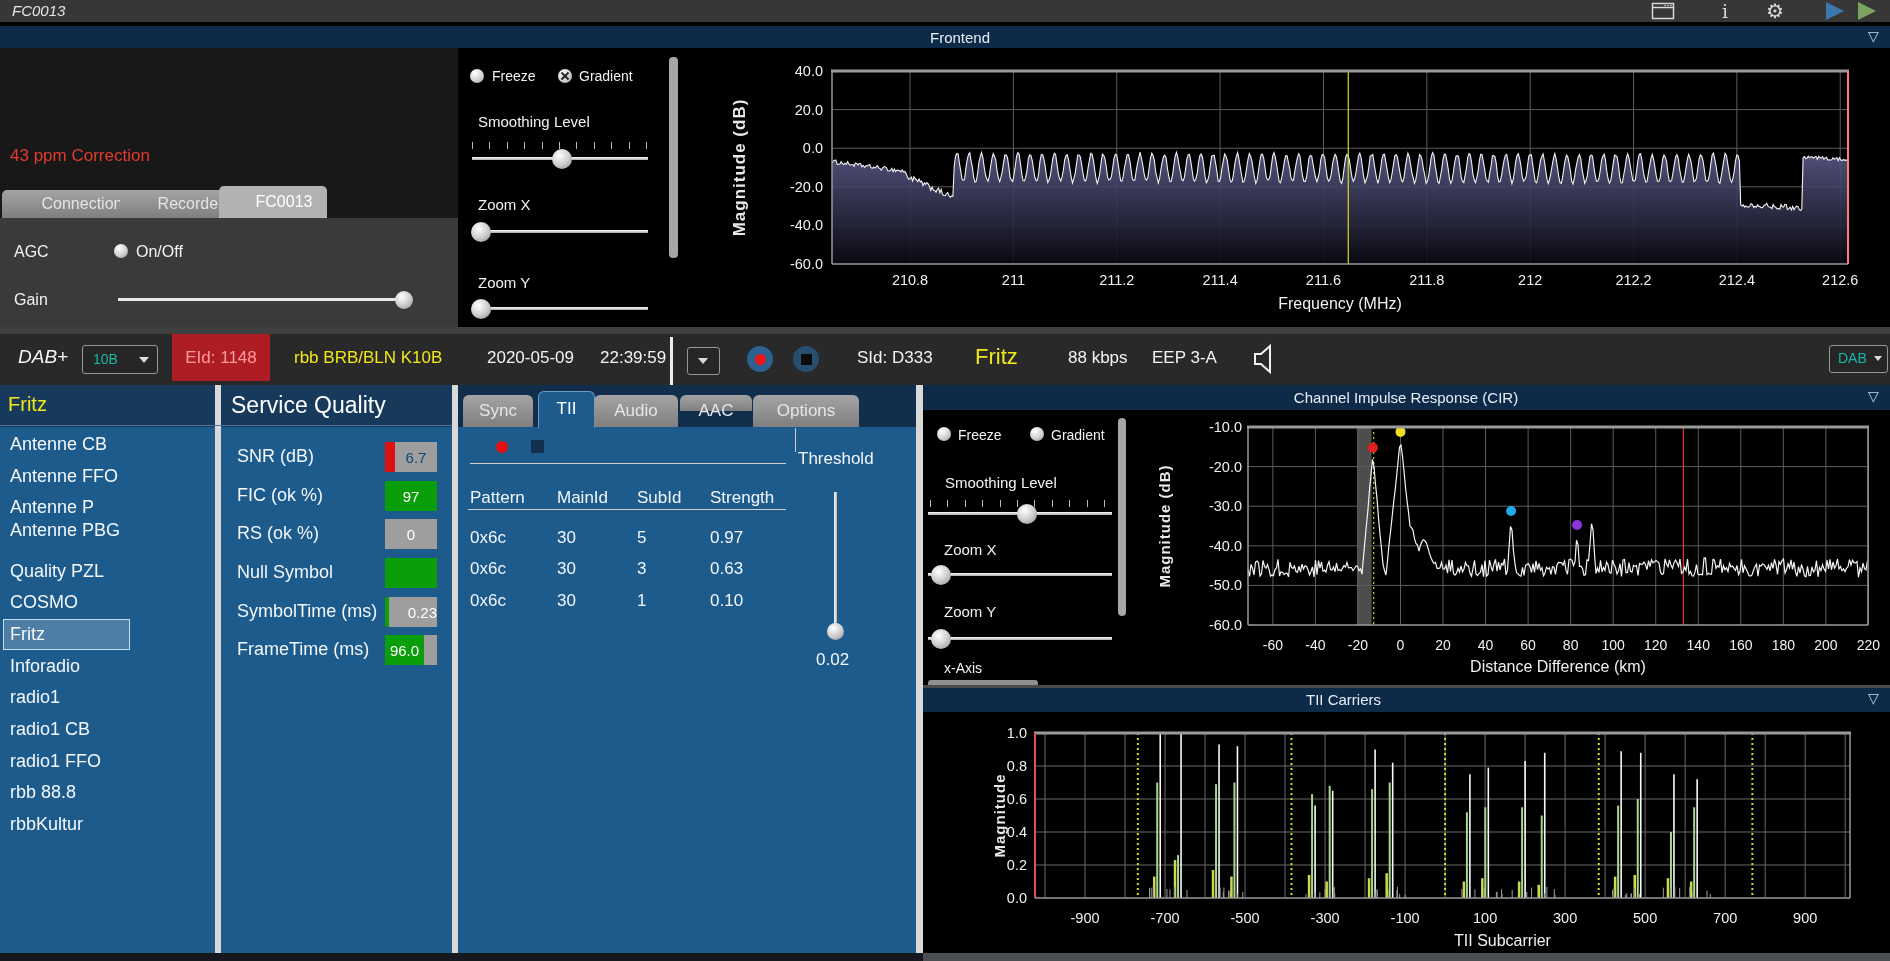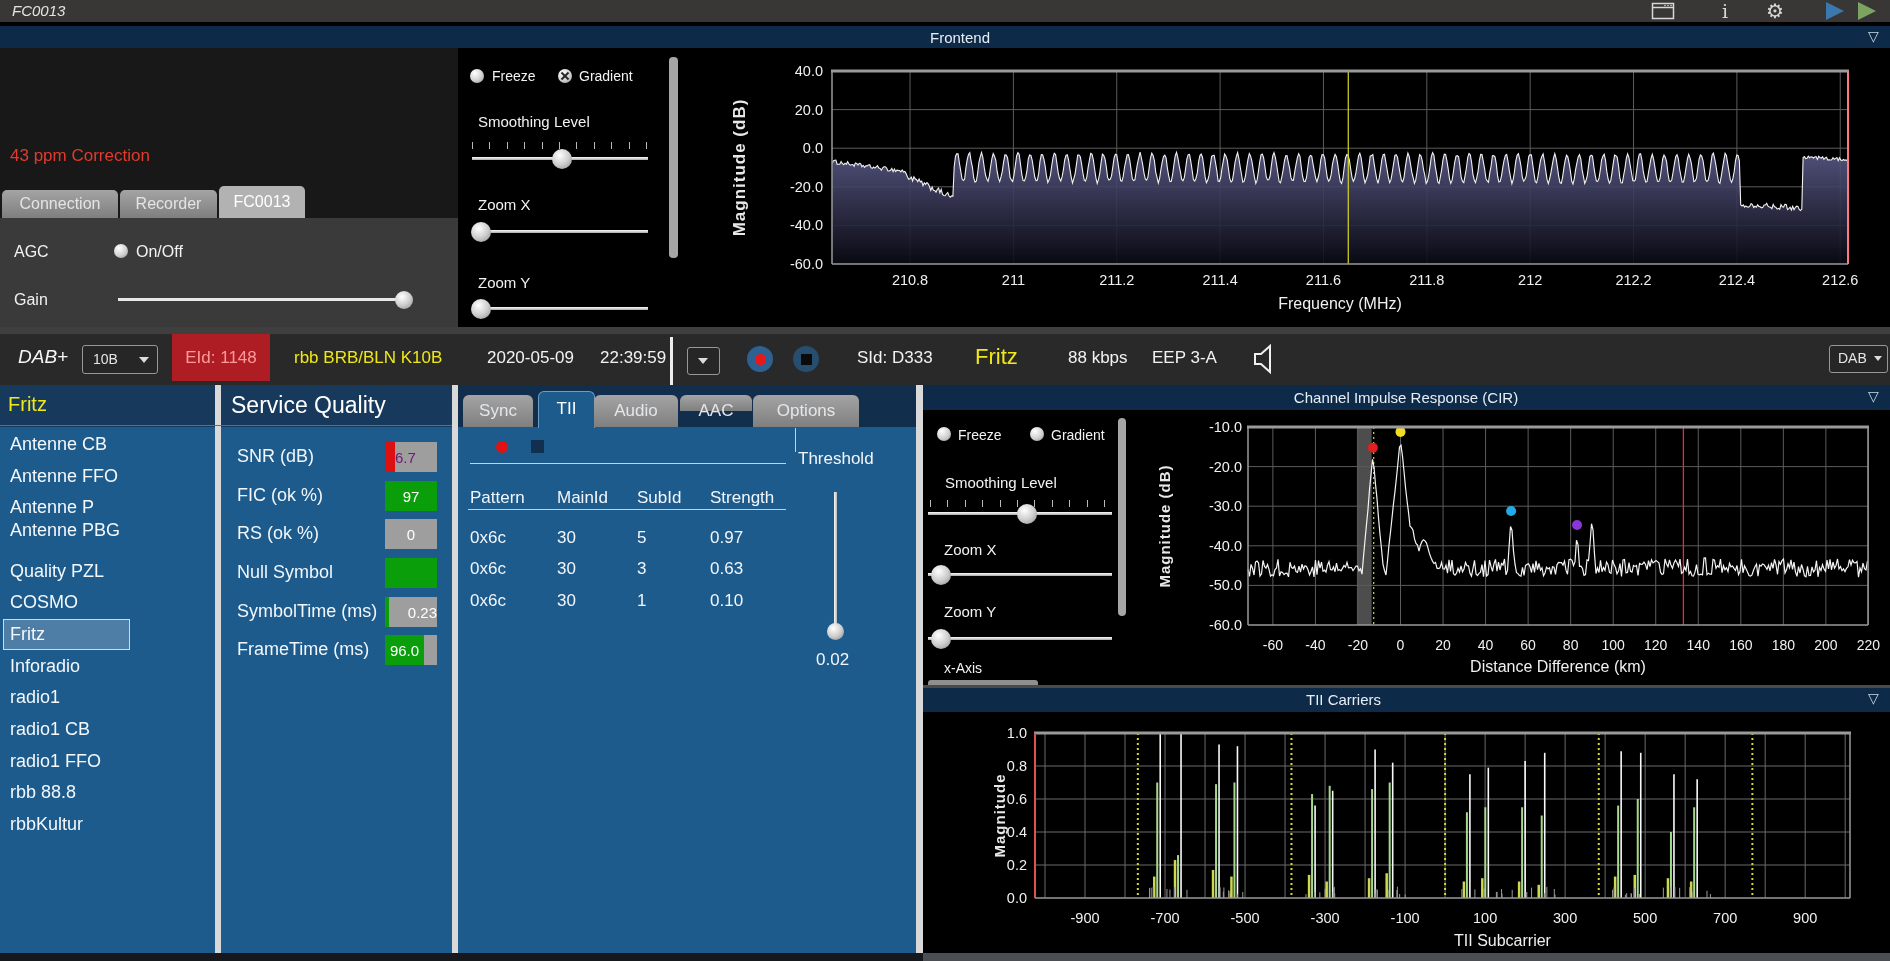--- a/index.html
+++ b/index.html
@@ -7,36 +7,36 @@
        font-family:"Liberation Sans",sans-serif;color:#f2f2f2;text-decoration:underline;}
   .abs{position:absolute;}
   .titlebar{left:0;top:0;width:1890px;height:22px;background:#37363a;background:#383735;}
   .tb-title{left:12px;top:2px;font-style:italic;font-size:15px;color:#e3e3e3;}
   .fe-header,.sec-header{background:#0d2a49;}
   .hdr-text{font-size:15px;color:#e8eef5;}
   .hdr-collapse{font-size:14px;color:#c9daea;}
   .freq{color:#f5ec1a;font-size:44px;letter-spacing:1px;}
   .ppm{color:#e23b2e;font-size:17px;}
   .tab{border-radius:5px 5px 0 0;text-align:center;color:#e4e4e4;
-       background:linear-gradient(180deg,#a4a4a4,#7f7f7f);}
+       background:linear-gradient(180deg,#a4a4a4,#7f7f7f);padding-left:22px;}
   .tab.active{background:#b2b2b2;color:#ffffff;}
   .bluetab{border-radius:6px 6px 0 0;text-align:center;color:#e4e7ea;font-size:17px;
        background:linear-gradient(180deg,#a4a4a4,#7f7f7f);}
   .bluetab.active{background:#1d5b8d;color:#fff;border:1px solid #6f9cc2;border-bottom:none;}
   .lbl{color:#f2f2f2;}
   .radio{width:14px;height:14px;border-radius:50%;
      background:radial-gradient(circle at 35% 30%,#ffffff,#d0d0d0 55%,#909090);}
   .radio .x1,.radio .x2{position:absolute;left:2px;top:6px;width:10px;height:2px;background:#2a2a2a;}
   .radio .x1{transform:rotate(45deg);} .radio .x2{transform:rotate(-45deg);}
   .groove{height:3px;background:linear-gradient(180deg,#fdfdfd,#aaaaaa);}
   .knob{border-radius:50%;background:radial-gradient(circle at 38% 32%,#ffffff,#cfcfcf 50%,#8a8a8a);}
   .ticks{height:7px;background:repeating-linear-gradient(90deg,#b8b8b8 0 1px,transparent 1px 17.4px);}
   .vscroll{background:#a6a6a6;border-radius:4px;}
   .ddbox{background:#262626;border:1px solid #979797;border-radius:3px;}
-  .dditem{font-size:14px;color:#e5e5e5;}
+  .dditem{font-size:14px;color:#14b8a6;}
   .arrow-down{width:0;height:0;border-left:5px solid transparent;border-right:5px solid transparent;border-top:6px solid #dcdcdc;}
   .sq-lbl{font-size:18px;color:#f2f6fa;}
   .list-item{font-size:18px;color:#f4f8fb;}
   .tii-txt{font-size:17px;color:#f2f6fa;}
   svg text{font-family:"Liberation Sans",sans-serif;}
 </style>
 </head>
 <body>
 
 <div id="app">
@@ -212,21 +212,21 @@
       <div class="list-item" style="position:absolute;left:10px;top:782px">rbb 88.8</div>
       <div class="list-item" style="position:absolute;left:10px;top:814px">rbbKultur</div>
     </div>
 
   <span class="abs" style="left:231px;top:392px;font-size:23px;color:#ffffff">Service Quality</span>
   <div id="sq-rows">
       <div class="sq-lbl" style="position:absolute;left:237px;top:446px">SNR (dB)</div>
       <div style="position:absolute;left:385px;top:442px;width:52px;height:30px">
         <div style="position:absolute;left:0px;top:0;width:10px;height:30px;background:#dc1010"></div>
         <div style="position:absolute;left:10px;top:0;width:42px;height:30px;background:#9e9e9e">
-          <span style="position:absolute;left:0;top:7px;width:100%;text-align:left;font-size:15px;color:#701a75">6.7</span>
+          <span style="position:absolute;left:0;top:7px;width:100%;text-align:center;font-size:15px;color:#0c4a6e">6.7</span>
         </div>
       </div>
       <div class="sq-lbl" style="position:absolute;left:237px;top:485px">FIC (ok %)</div>
       <div style="position:absolute;left:385px;top:481px;width:56px;height:30px">
         <div style="position:absolute;left:0px;top:0;width:52px;height:30px;background:#0a9e0a">
           <span style="position:absolute;left:0;top:7px;width:100%;text-align:center;font-size:15px;color:#fff">97</span>
         </div>
       </div>
       <div class="sq-lbl" style="position:absolute;left:237px;top:523px">RS (ok %)</div>
       <div style="position:absolute;left:385px;top:519px;width:52px;height:30px">

